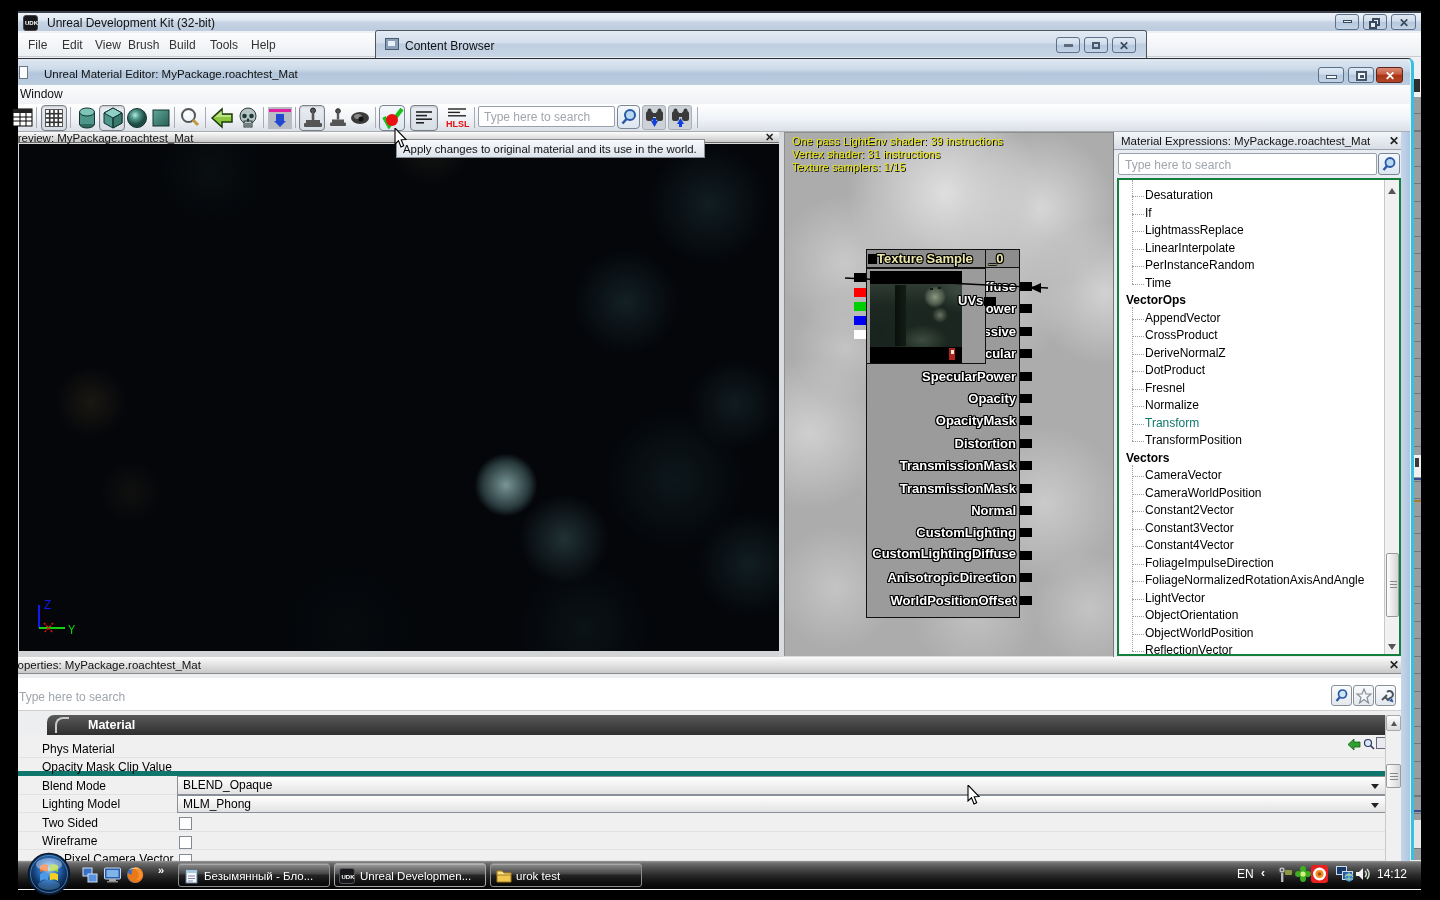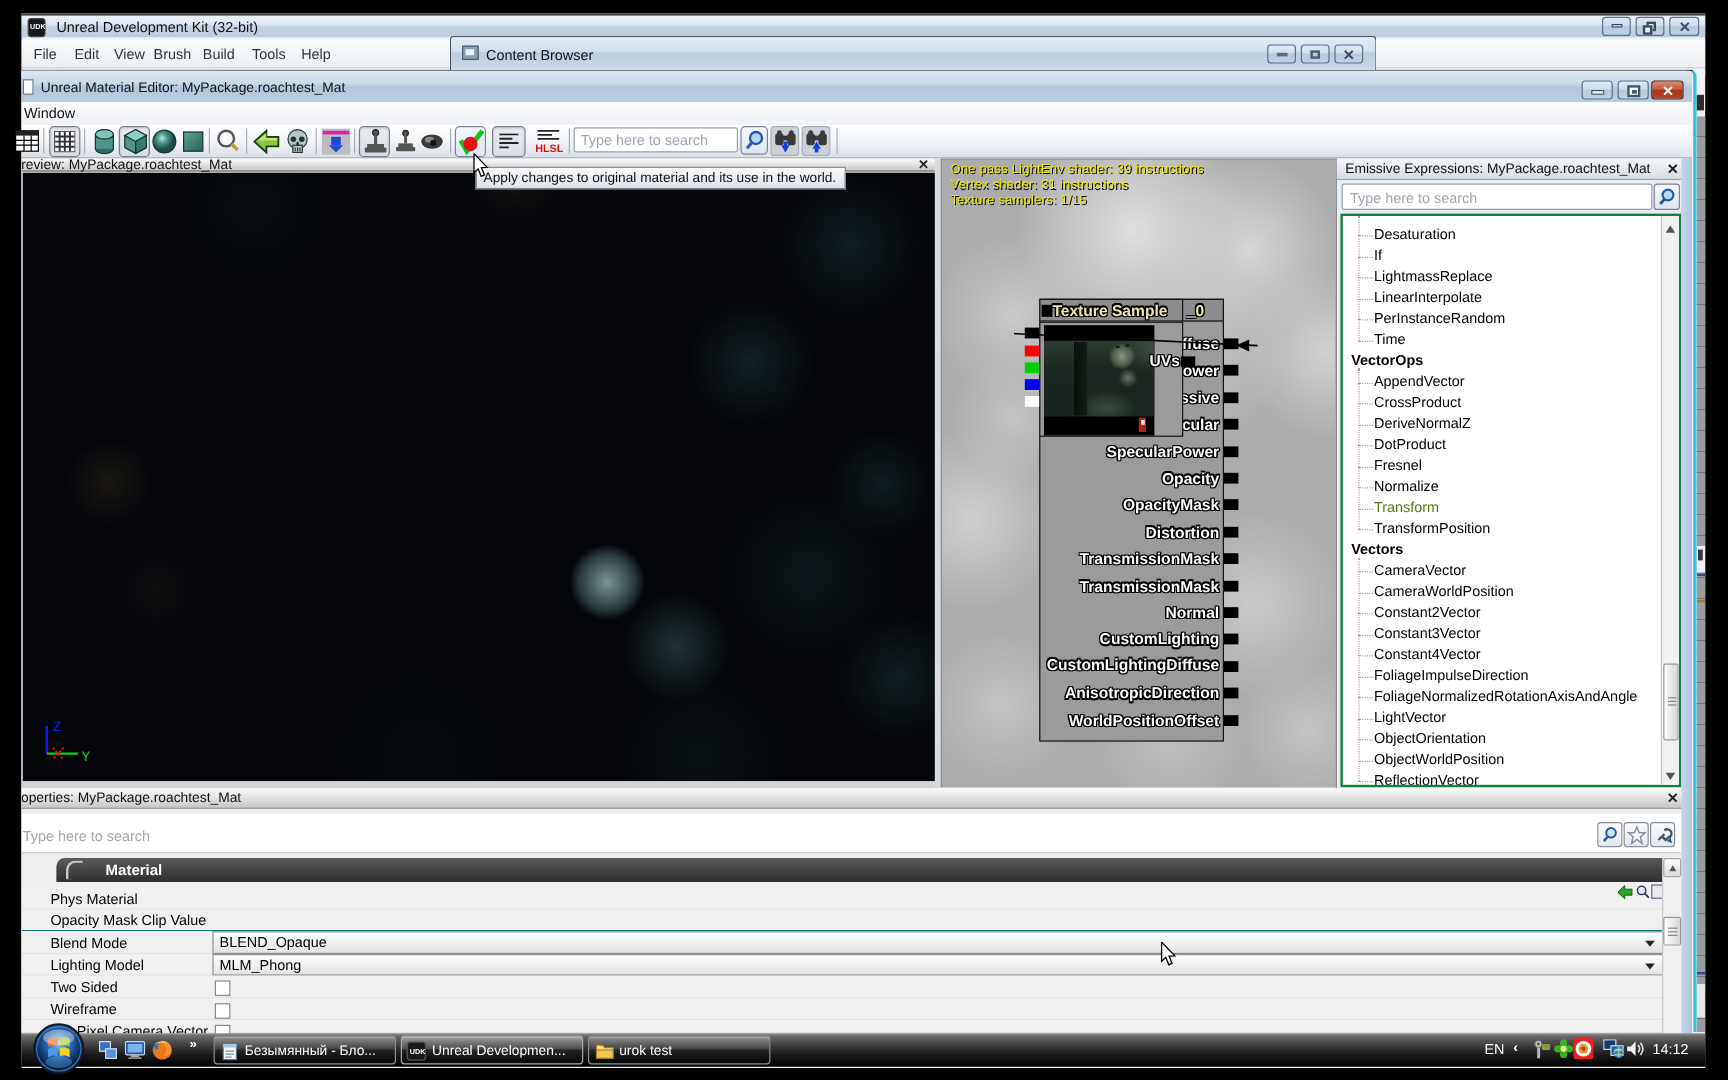--- a/index.html
+++ b/index.html
@@ -86,21 +86,21 @@
       </div>
   <div class="vbtn" style="left:736px; top:6px; width:24px;">
         <div class="g" style="left:6px; top:1px; font-size:12px;">✕</div>
       </div>
 </div>
 
 <div class="abs" id="mated" style="left:18px; top:58px; width:1396px; height:802px; background:#eef0f3; border-top:1px solid #2a2e33; border-right:3px solid #35c2e0; border-radius:0 6px 0 0;">
 
   <div class="abs" style="left:0; top:0; width:1392px; height:26px; background:linear-gradient(#dfe8f2 0%, #cbd9e8 40%, #b3c6db 55%, #bccde0 100%); border-radius:0 5px 0 0;"></div>
   <div class="abs" style="left:1px; top:7px; width:9px; height:13px; background:#fcfcfc; border:1px solid #6a7685;"></div>
-  <div class="abs" style="left:16px; top:9px; font-size:11.5px; color:#101010; white-space:nowrap;">Unreal Material Editor: MyPackage.roachtest_Mat</div>
+  <div class="abs" style="left:26px; top:9px; font-size:11.5px; color:#101010; white-space:nowrap;">Unreal Material Editor: MyPackage.roachtest_Mat</div>
   <div class="vbtn" style="left:1300px; top:8px; width:26px;">
         <div class="g" style="left:7px; top:7px; width:11px; height:4px; background:#f4f7fa; border:1px solid #45556a;"></div>
       </div>
   <div class="vbtn" style="left:1330px; top:8px; width:26px;">
         <div class="g" style="left:7px; top:3px; width:11px; height:10px; border:2px solid #45556a; background:#f4f7fa;">
           <div style="position:absolute;left:2px;top:2px;width:4px;height:3px;background:#45556a;"></div>
         </div>
       </div>
   <div class="vbtn" style="left:1358px; top:8px; width:27px; background:linear-gradient(#d98a76 0%, #c85a40 45%, #a83416 50%, #b44427 100%); border-color:#5d2418;">
         <div class="g" style="left:8px; top:1px; font-size:12px; color:#fff;">✕</div>
@@ -411,21 +411,21 @@
 
     <div class="conn" style="left:966px; top:165px;"></div>
 
     <svg class="abs" style="left:766px; top:0;" width="329" height="524">
       <line x1="61" y1="146" x2="264" y2="156" stroke="#000" stroke-width="1.3"></line>
       <polygon points="246,156 257,151 257,161" fill="#000"></polygon>
     </svg>
 
     <div class="abs" style="left:1095px; top:0; width:288px; height:525px; background:#e9ecf0; border-left:1px solid #777;">
       <div class="abs" style="left:0; top:0; width:288px; height:18px; background:linear-gradient(#f3f6f9,#d8dee6); border-bottom:1px solid #9aa2ac;">
-        <div class="abs" style="left:7px; top:3px; font-size:11.5px; color:#111; white-space:nowrap;">Emissive Expressions: MyPackage.roachtest_Mat</div>
+        <div class="abs" style="left:7px; top:3px; font-size:11.5px; color:#111; white-space:nowrap;">Material Expressions: MyPackage.roachtest_Mat</div>
         <div class="abs" style="left:275px; top:2px; font-size:12px; font-weight:bold; color:#222;">✕</div>
       </div>
       <div class="abs" style="left:4px; top:21px; width:259px; height:22px; background:#fff; border:1px solid #98a0ab; border-radius:2px;">
         <div class="abs" style="left:6px; top:4px; font-size:12px; color:#a0a6ad;">Type here to search</div>
       </div>
       <div class="abs" style="left:264px; top:21px; width:22px; height:22px; border:1px solid #7a8694; border-radius:3px; background:linear-gradient(#f4f8fc,#dce6f0);">
         <svg style="position:absolute; left:2px; top:2px;" width="17" height="17">
               <circle cx="9" cy="6.5" r="4.5" fill="#b8d8f0" stroke="#2858a8" stroke-width="1.8"></circle>
               <line x1="6" y1="10" x2="2.5" y2="14" stroke="#2858a8" stroke-width="2.4"></line>
             </svg>
@@ -450,21 +450,21 @@
         <div class="abs" style="left:26px; top:148.0px; font-size:12px; color:#000; white-space:nowrap;">CrossProduct</div>
         <div class="abs" style="left:13px; top:173.5px; width:12px; border-top:1px dotted #9aa0a6;"></div>
         <div class="abs" style="left:26px; top:165.5px; font-size:12px; color:#000; white-space:nowrap;">DeriveNormalZ</div>
         <div class="abs" style="left:13px; top:191.0px; width:12px; border-top:1px dotted #9aa0a6;"></div>
         <div class="abs" style="left:26px; top:183.0px; font-size:12px; color:#000; white-space:nowrap;">DotProduct</div>
         <div class="abs" style="left:13px; top:208.5px; width:12px; border-top:1px dotted #9aa0a6;"></div>
         <div class="abs" style="left:26px; top:200.5px; font-size:12px; color:#000; white-space:nowrap;">Fresnel</div>
         <div class="abs" style="left:13px; top:226.0px; width:12px; border-top:1px dotted #9aa0a6;"></div>
         <div class="abs" style="left:26px; top:218.0px; font-size:12px; color:#000; white-space:nowrap;">Normalize</div>
         <div class="abs" style="left:13px; top:243.5px; width:12px; border-top:1px dotted #9aa0a6;"></div>
-        <div class="abs" style="left:26px; top:235.5px; font-size:12px; color:#4d7c0f; white-space:nowrap;">Transform</div>
+        <div class="abs" style="left:26px; top:235.5px; font-size:12px; color:#0f766e; white-space:nowrap;">Transform</div>
         <div class="abs" style="left:13px; top:261.0px; width:12px; border-top:1px dotted #9aa0a6;"></div>
         <div class="abs" style="left:26px; top:253.0px; font-size:12px; color:#000; white-space:nowrap;">TransformPosition</div>
         <div class="abs" style="left:7px; top:270.5px; font-size:12px; font-weight:bold; color:#000; white-space:nowrap;">Vectors</div>
         <div class="abs" style="left:13px; top:296.0px; width:12px; border-top:1px dotted #9aa0a6;"></div>
         <div class="abs" style="left:26px; top:288.0px; font-size:12px; color:#000; white-space:nowrap;">CameraVector</div>
         <div class="abs" style="left:13px; top:313.5px; width:12px; border-top:1px dotted #9aa0a6;"></div>
         <div class="abs" style="left:26px; top:305.5px; font-size:12px; color:#000; white-space:nowrap;">CameraWorldPosition</div>
         <div class="abs" style="left:13px; top:331.0px; width:12px; border-top:1px dotted #9aa0a6;"></div>
         <div class="abs" style="left:26px; top:323.0px; font-size:12px; color:#000; white-space:nowrap;">Constant2Vector</div>
         <div class="abs" style="left:13px; top:348.5px; width:12px; border-top:1px dotted #9aa0a6;"></div>
@@ -532,21 +532,21 @@
               <div class="abs" style="left:24px; top:6.5px; font-size:12px; color:#000; white-space:nowrap;">Phys Material</div>
               <div class="abs" style="left:1330px; top:2px; width:13px; height:13px;"><svg width="13" height="13">
                   <polygon points="6,1 6,4 12,4 12,9 6,9 6,12 0,6.5" fill="#30a030" stroke="#106010" stroke-width="0.8"></polygon>
                 </svg></div>
         <div class="abs" style="left:1344px; top:2px; width:13px; height:13px;"><svg width="13" height="13">
                   <circle cx="6" cy="5" r="3.5" fill="#d8ecf8" stroke="#336" stroke-width="1.2"></circle>
                   <line x1="8.5" y1="7.5" x2="12" y2="11" stroke="#336" stroke-width="1.6"></line>
                 </svg></div>
         <div class="abs" style="left:1358px; top:2px; width:12px; height:12px; background:#e8eaf0; border:1px solid #667;"></div>
             </div>
-      <div class="abs" style="left:0; top:100.5px; width:1367px; height:18.5px; background:#f0f0f0; border-bottom:1px solid #0f766e;">
+      <div class="abs" style="left:0; top:100.5px; width:1367px; height:18.5px; background:#f0f0f0; border-bottom:5px solid #0f766e;">
               <div class="abs" style="left:24px; top:2.5px; font-size:12px; color:#000; white-space:nowrap;">Opacity Mask Clip Value</div>
             </div>
       <div class="abs" style="left:0; top:119px; width:1367px; height:18.5px; background:#f0f0f0; border-bottom:1px solid #e2e2e2;">
               <div class="abs" style="left:24px; top:2.5px; font-size:12px; color:#000; white-space:nowrap;">Blend Mode</div>
               <div class="drop" style="height:18.5px;">BLEND_Opaque<div style="position:absolute; right:6px; top:7.25px; width:0; height:0; border-left:4px solid transparent; border-right:4px solid transparent; border-top:5px solid #222;"></div></div>
             </div>
       <div class="abs" style="left:0; top:137.5px; width:1367px; height:18.5px; background:#f0f0f0; border-bottom:1px solid #e2e2e2;">
               <div class="abs" style="left:24px; top:2.5px; font-size:12px; color:#000; white-space:nowrap;">Lighting Model</div>
               <div class="drop" style="height:18.5px;">MLM_Phong<div style="position:absolute; right:6px; top:7.25px; width:0; height:0; border-left:4px solid transparent; border-right:4px solid transparent; border-top:5px solid #222;"></div></div>
             </div>

